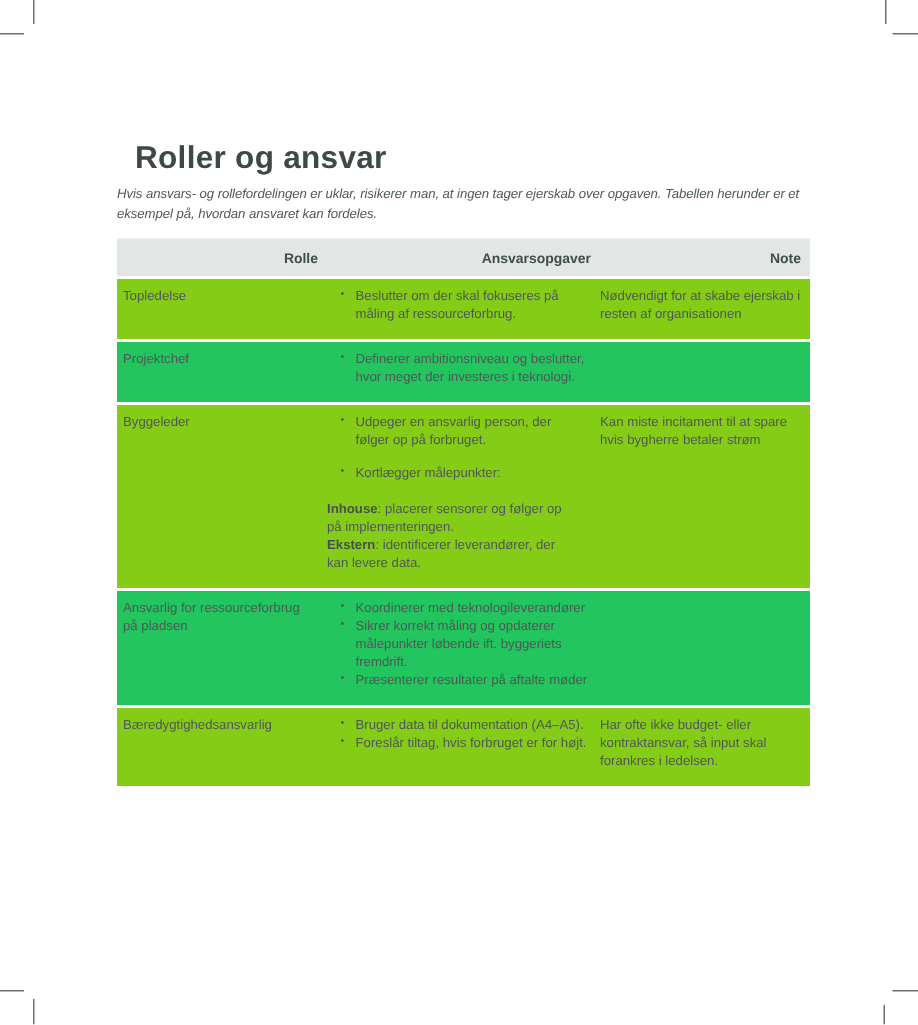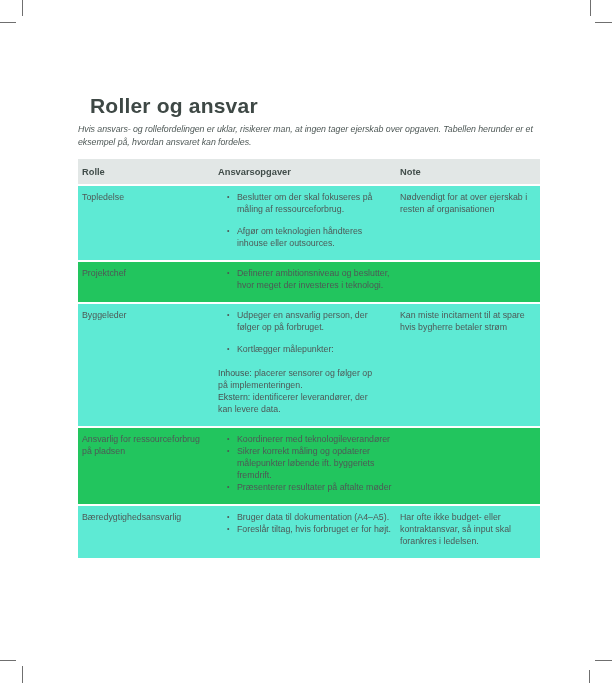--- a/index.html
+++ b/index.html
@@ -20,43 +20,43 @@
     font-size:8.8px;line-height:13px;color:#4e5856;letter-spacing:-.05px;font-style:italic;
   }
 
   .table{
     position:absolute;left:78px;top:159px;width:462px;
     font-size:8.8px;line-height:12px;
   }
   .thead,.trow{display:grid;grid-template-columns:140px 182px 140px}
   .thead{background:#e2e7e6}
   .thead>div{
-    padding:7px 6px 6px 0;font-size:9.3px;font-weight:700;color:#414d4a;
+    padding:7px 6px 6px 0;font-size:9.3px;font-weight:700;color:#414d4a;text-align:right;
   }
   .thead>div:first-child{padding-left:4px}
 
   .trow{margin-top:2px}
-  .row-light{background:#5eead4}
+  .row-light{background:#84cc16}
   .row-medium{background:#22c55e}
 
   .cell{padding:5px 8px 11px 0}
   .role{padding-left:4px;padding-right:12px}
   .note{padding-right:5px}
 
   .tasks{list-style:none;margin:0;padding:0}
   .tasks li{position:relative;padding-left:19px;margin:0}
   .tasks li::before{
     content:"•";position:absolute;left:9px;top:0;
     font-size:7px;line-height:12px;color:#4e5856;
   }
   .trow.loose .tasks li + li{margin-top:10px}
 
   .extra{margin:12px 8px 0 0}
   .extra p{margin:0}
-  .extra b{font-weight:400;color:#46514f}
+  .extra b{font-weight:700;color:#46514f}
 </style>
 </head>
 <body>
 
 <div class="cm" style="left:22px;top:0;width:1px;height:16px"></div>
 <div class="cm" style="left:0;top:22px;width:16px;height:1px"></div>
 <div class="cm" style="left:590px;top:0;width:1px;height:16px"></div>
 <div class="cm" style="left:595px;top:22px;width:17px;height:1px"></div>
 <div class="cm" style="left:0;top:660px;width:16px;height:1px"></div>
 <div class="cm" style="left:22px;top:666px;width:1px;height:17px"></div>
@@ -72,25 +72,24 @@
     <div>Rolle</div>
     <div>Ansvarsopgaver</div>
     <div>Note</div>
   </div>
   <div id="tbody">
       <div class="trow row-light loose">
     <div class="cell role">Topledelse</div>
     <div class="cell tasks-cell">
       <ul class="tasks">
             <li>Beslutter om der skal fokuseres på måling af ressourceforbrug.</li>
-            <li>Afgør om teknologien håndteres inhouse eller outsources.</li>
           </ul>
 
     </div>
-    <div class="cell note">Nødvendigt for at over ejerskab i resten af organisationen</div>
+    <div class="cell note">Nødvendigt for at skabe ejerskab i resten af organisationen</div>
   </div>
       <div class="trow row-medium loose">
     <div class="cell role">Projektchef</div>
     <div class="cell tasks-cell">
       <ul class="tasks">
             <li>Definerer ambitionsniveau og beslutter, hvor meget der investeres i teknologi.</li>
           </ul>
 
     </div>
     <div class="cell note"></div>

